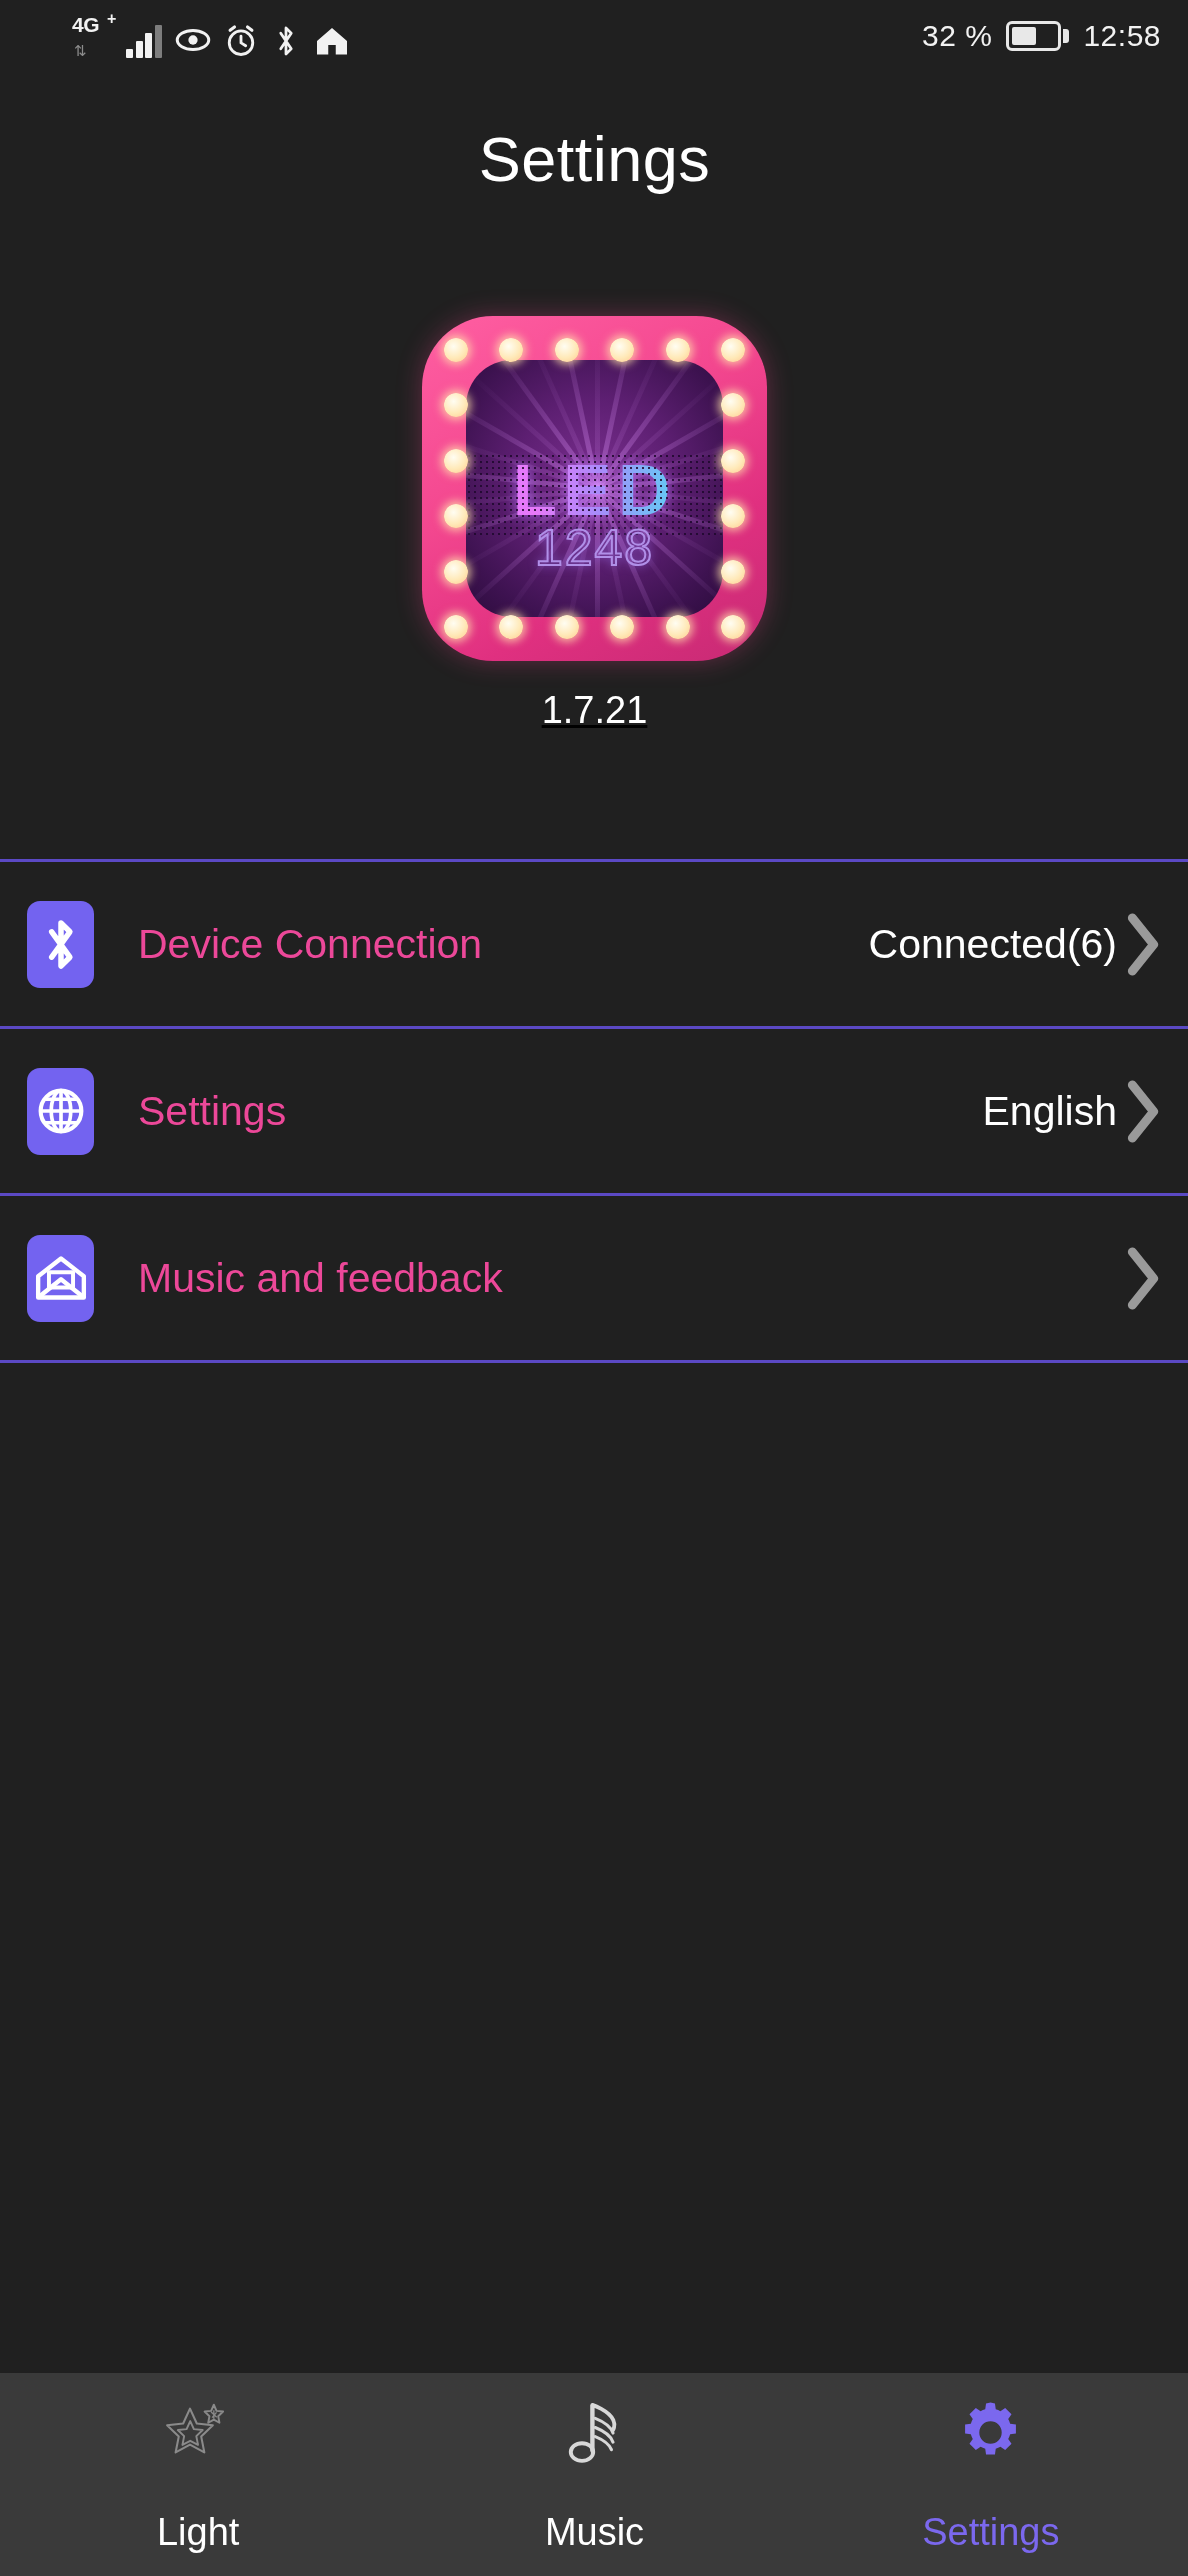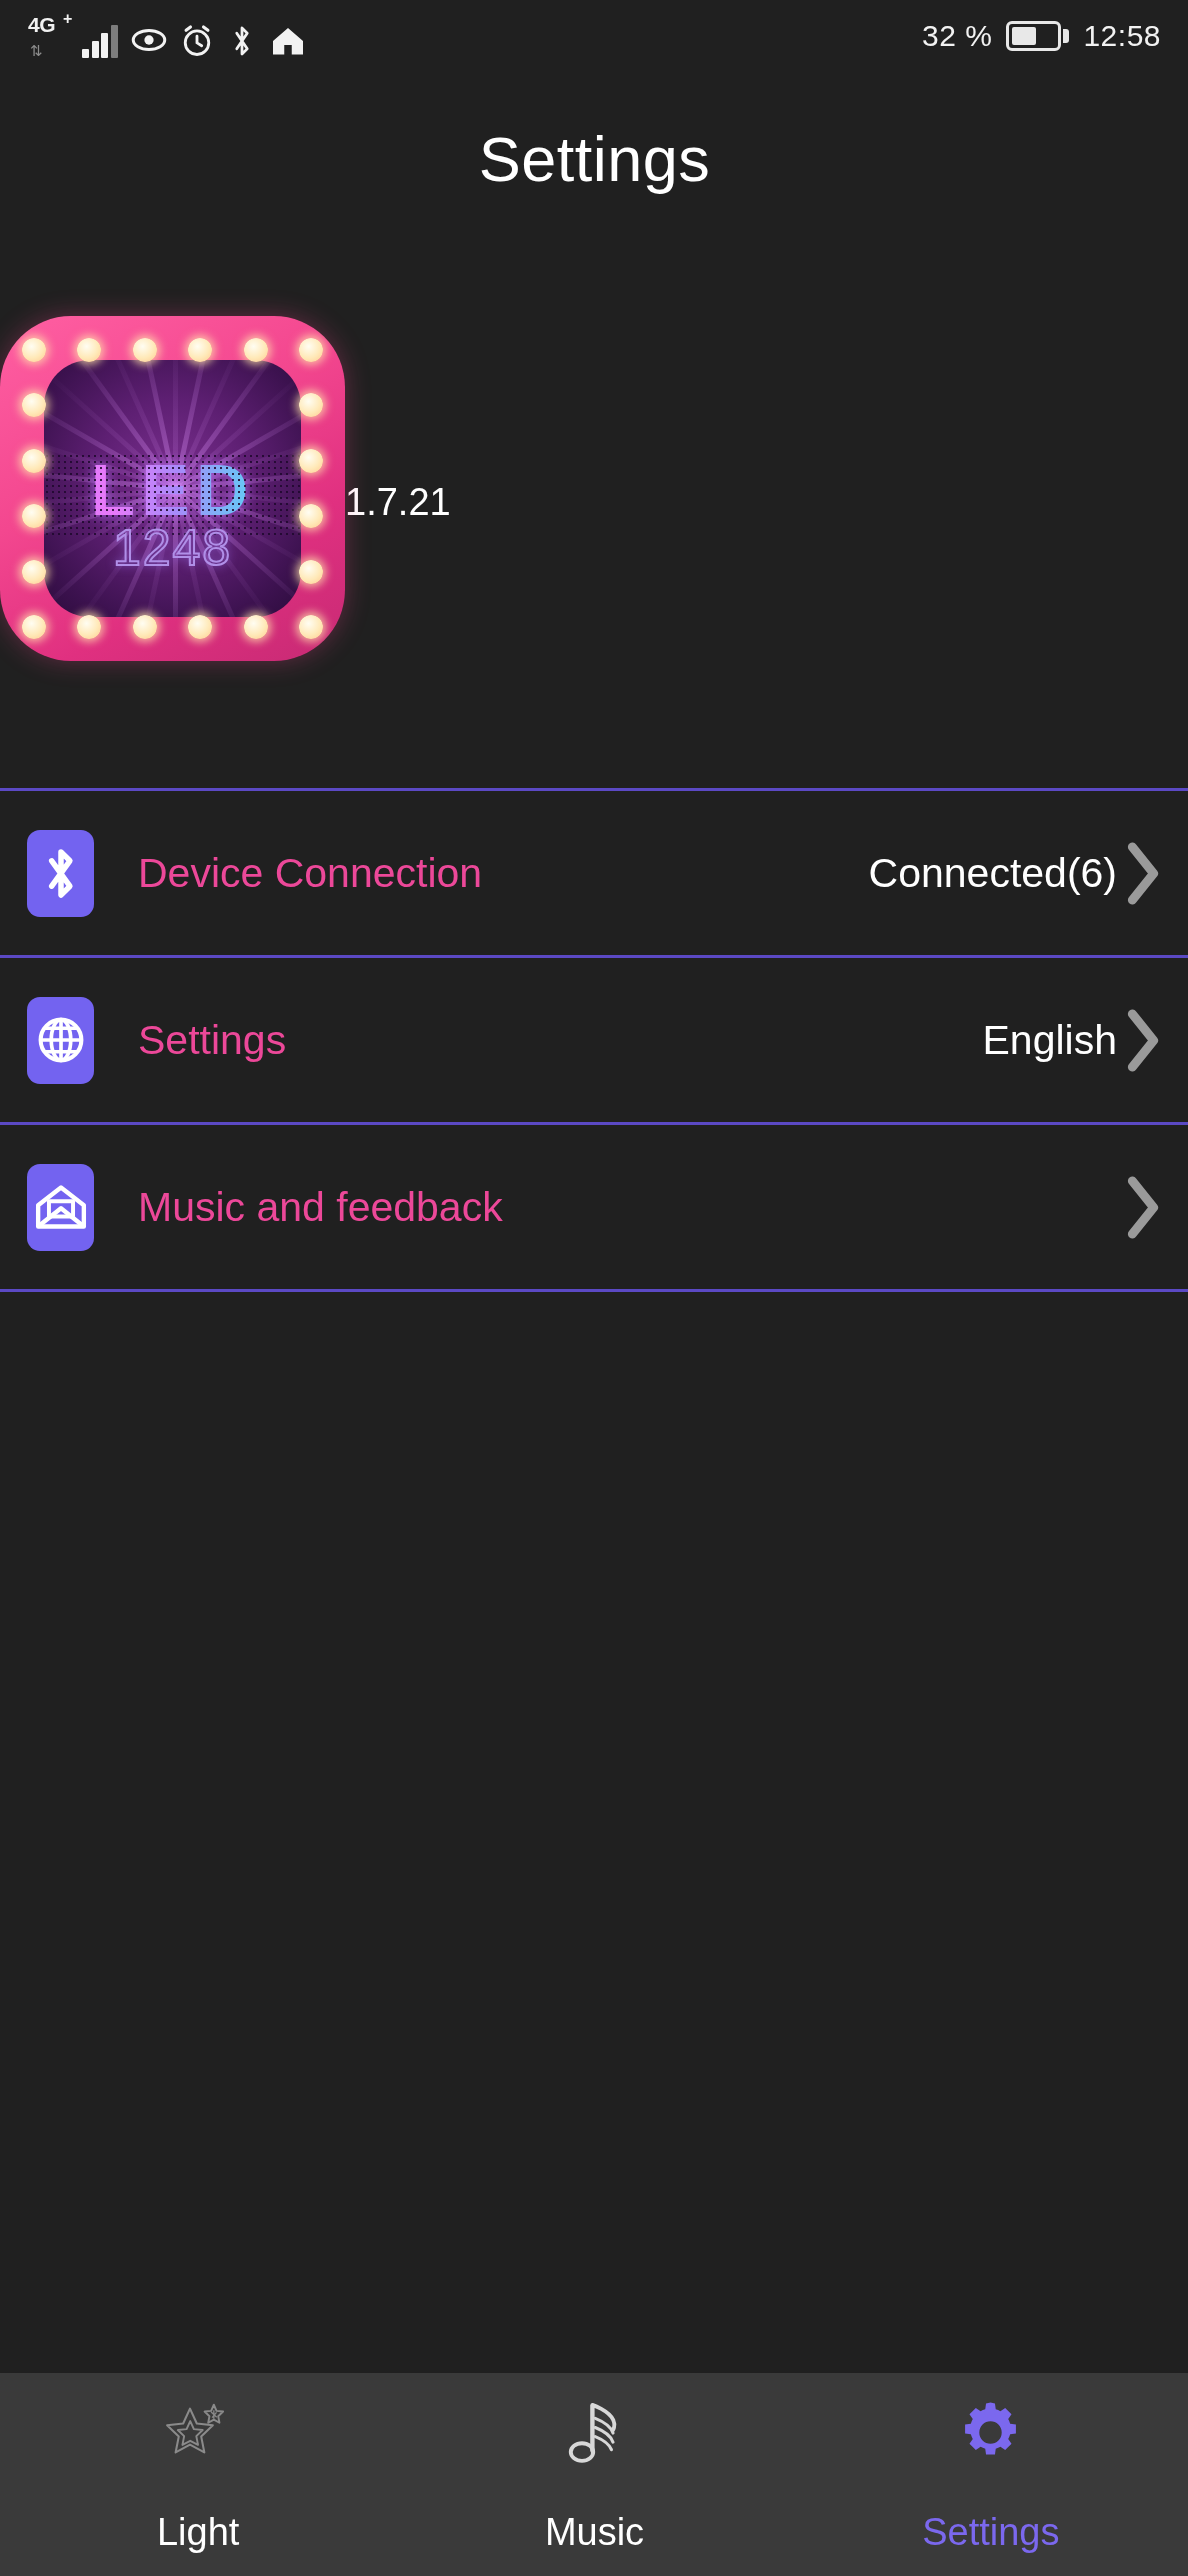--- a/index.html
+++ b/index.html
@@ -21,21 +21,21 @@
   
   .statusbar{
     height:71px; flex:0 0 71px;
     display:flex; align-items:center;
     padding:0 28px;
     color:#f2f2f2;
   }
   .sb-left{ display:flex; align-items:flex-end; gap:13px; }
   .sb-right{ margin-left:auto; display:flex; align-items:center; gap:14px; }
 
-  .net-group{ display:flex; align-items:flex-end; gap:8px; }
+  .net-group{ display:flex; align-items:flex-end; gap:8px;margin-left:44px; }
   .net-txt{ position:relative; width:46px; height:44px; }
   .net-txt .g4{
     position:absolute; top:0; left:0;
     font-size:21px; font-weight:700; letter-spacing:-0.5px;
     line-height:1;
   }
   .net-txt .plus{
     position:absolute; top:-3px; left:35px; font-size:16px; font-weight:700; line-height:1;
   }
   .net-txt .updown{
@@ -71,21 +71,21 @@
     color:#ffffff;
     font-size:63px;
     font-weight:400;
     margin-top:52px;
     letter-spacing:0.5px;
   }
 
   
   .logo-wrap{
     margin-top:121px;
-    display:flex; flex-direction:row; align-items:center;
+    display:flex; flex-direction:column; align-items:center;text-decoration:underline;
   }
   .app-logo{
     position:relative;
     width:345px; height:345px;
     border-radius:71px;
     background:linear-gradient(150deg,#ff5fa2 0%,#f3478f 40%,#e03080 70%,#c72a74 100%);
     box-shadow:0 0 26px rgba(255,70,150,.30);
     overflow:hidden;
   }
   .logo-inner{

